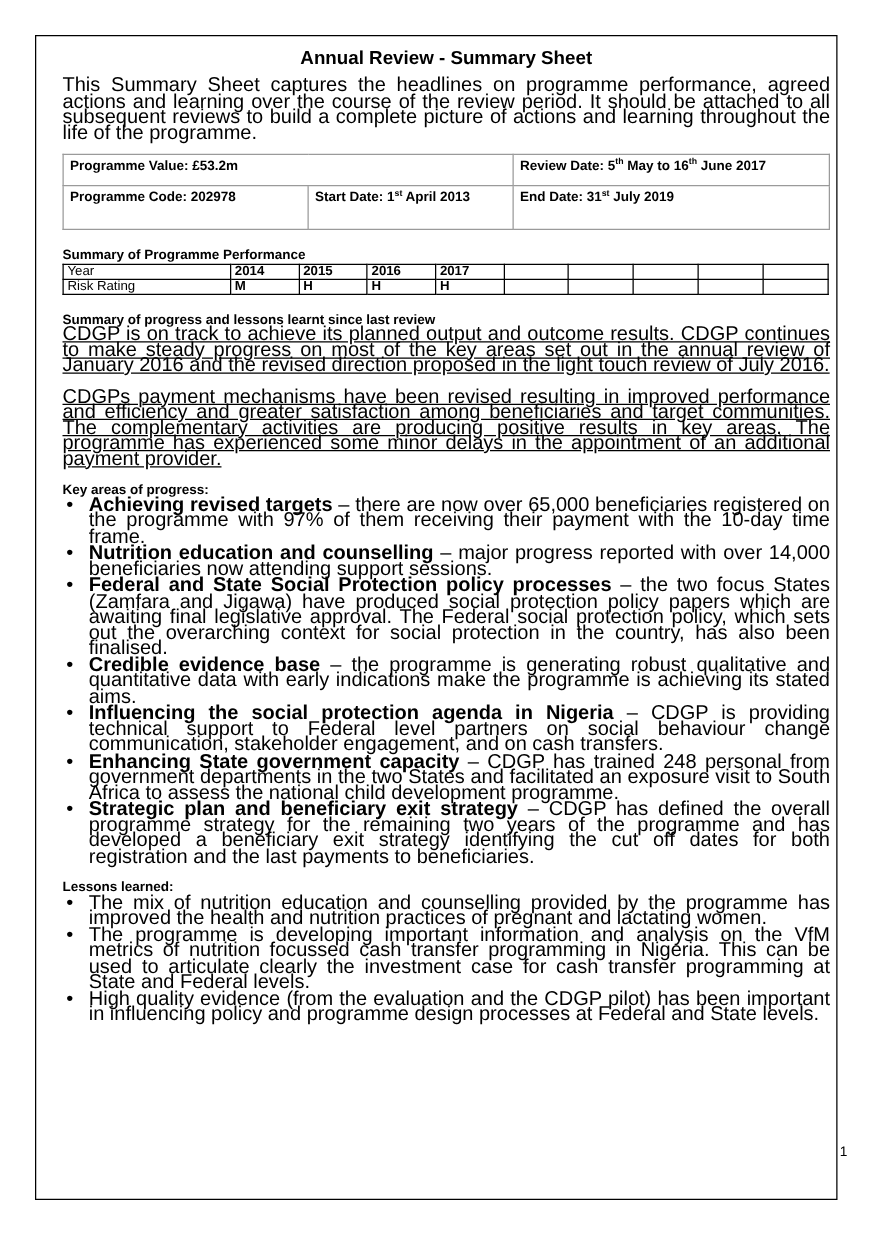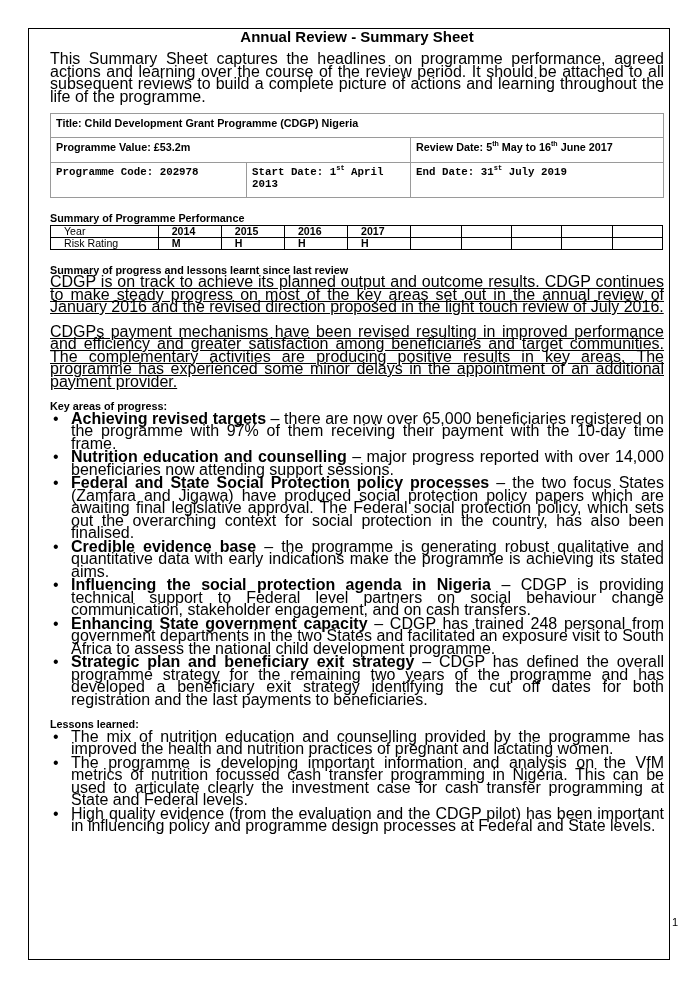--- a/index.html
+++ b/index.html
@@ -1,35 +1,35 @@
 <!DOCTYPE html>
 <html><head>
 <meta charset="utf-8">
 <style>
   html, body { margin: 0; padding: 0; background: #ffffff; }
   body { width: 700px; height: 990px; position: relative; overflow: hidden;
          font-family: "Liberation Sans", sans-serif; color: #000; }
   .page-frame { position: absolute; left: 28px; top: 28px; width: 642px; height: 932px;
                 border: 1.5px solid #000; box-sizing: border-box; }
-  .content { position: absolute; left: 50px; top: 28px; width: 614px; }
+  .content { position: absolute; left: 50px; top: 38px; width: 614px; }
   .doc-title { text-align: center; font-weight: bold; font-size: 15px; margin: 0 0 8px 0; letter-spacing: 0; }
   p, li { font-size: 16px; line-height: 12.5px; text-align: justify; margin: 0; }
   .intro { margin-bottom: 10px; }
 
   table.info { width: 614px; border-collapse: collapse; border: 1px solid #000; margin-bottom: 14px; }
   table.info td { font-size: 10.8px; font-weight: bold; border: 1px solid #9a9a9a; padding: 3px 5px 0 5px;
                   vertical-align: top; box-sizing: border-box; }
   table.info tr.r1 td { height: 24px; }
   table.info tr.r2 td { height: 25px; }
-  table.info tr.r3 td { height: 35px; font-family: Liberation Mono, monospace; }
+  table.info tr.r3 td { height: 35px; }
   table.info sup { font-size: 7px; line-height: 0; }
 
   .section-heading { font-weight: bold; font-size: 10.8px; line-height: 12.5px; margin: 0; }
   table.perf { width: 613px; border-collapse: collapse; margin-bottom: 14px; }
-  table.perf td { border: 1px solid #000; font-size: 10.6px; height: 11px; line-height: 11px; padding: 0 13px; }
+  table.perf td { border: 1px solid #000; font-size: 10.6px; height: 11px; line-height: 11px; padding: 0 3px; }
   table.perf td.lbl { width: 140px; }
   table.perf td.val { width: 51px; font-weight: bold; }
 
   .para { margin-bottom: 12px; text-decoration: underline; }
   ul.bullets { list-style: none; margin: 0 0 12px 0; padding: 0; }
   ul.bullets li { position: relative; padding-left: 21px; margin-bottom: 1px; }
   ul.bullets li .bullet { position: absolute; left: 3px; top: 0; }
   b { font-weight: bold; }
   .page-number { position: absolute; right: 22px; top: 916px; font-size: 11px; }
 </style>
@@ -37,23 +37,20 @@
 <body>
 
 <div class="page-frame"></div>
 
 <div class="content">
   <h1 class="doc-title">Annual Review - Summary Sheet</h1>
   <p class="intro">This Summary Sheet captures the headlines on programme performance, agreed actions and learning over the course of the review period. It should be attached to all subsequent reviews to build a complete picture of actions and learning throughout the life of the programme.</p>
 
   <table class="info">
     <tbody>
-        <tr class="r1">
-      <td colspan="3">Title:  Child Development Grant Programme (CDGP) Nigeria</td>
-    </tr>
     <tr class="r2">
       <td colspan="2">Programme Value: £53.2m</td>
       <td><span>Review Date: 5</span><sup>th</sup><span> May to 16</span><sup>th</sup><span> June 2017</span></td>
     </tr>
     <tr class="r3">
       <td style="width:196px">Programme Code: 202978</td>
       <td style="width:164px"><span>Start Date: 1</span><sup>st</sup><span> April 2013</span></td>
       <td><span>End Date: 31</span><sup>st</sup><span> July 2019</span></td>
     </tr>
   </tbody>

